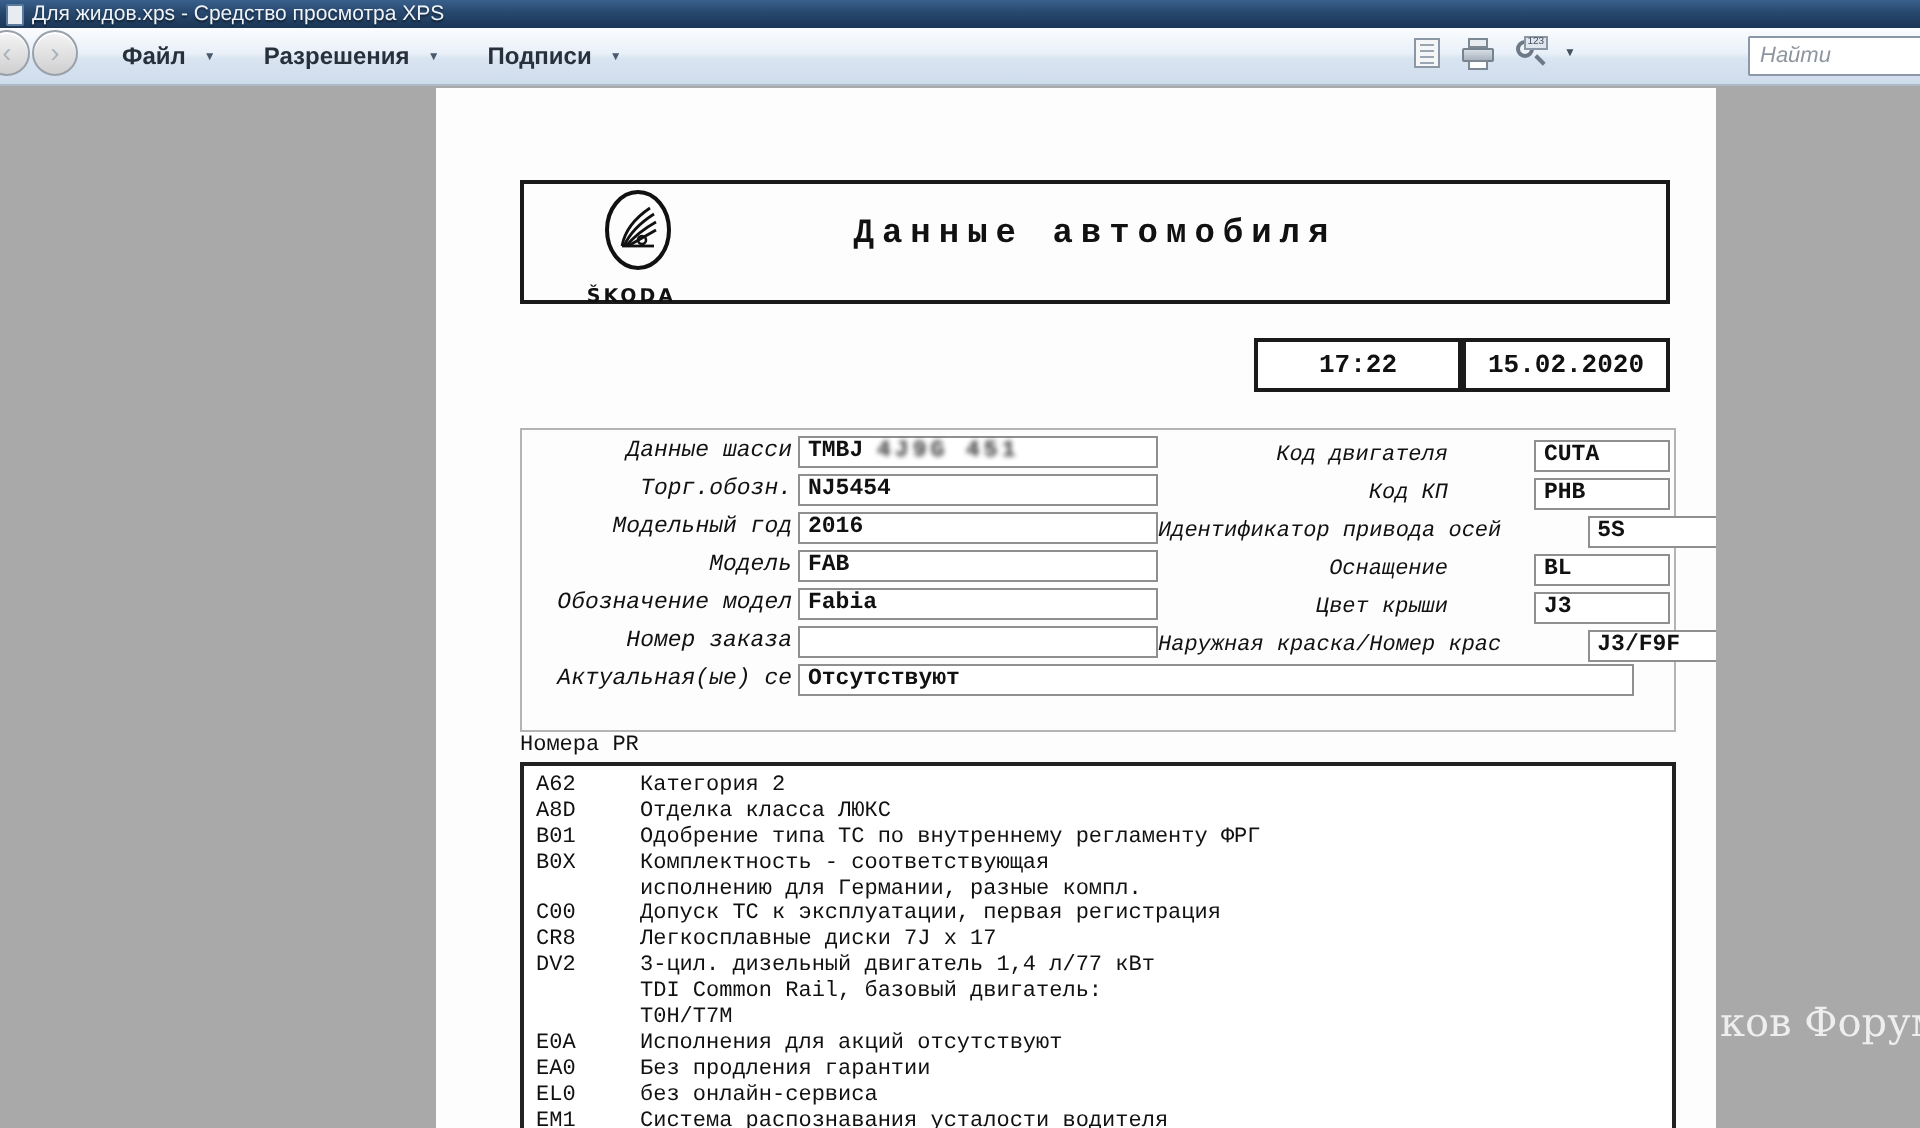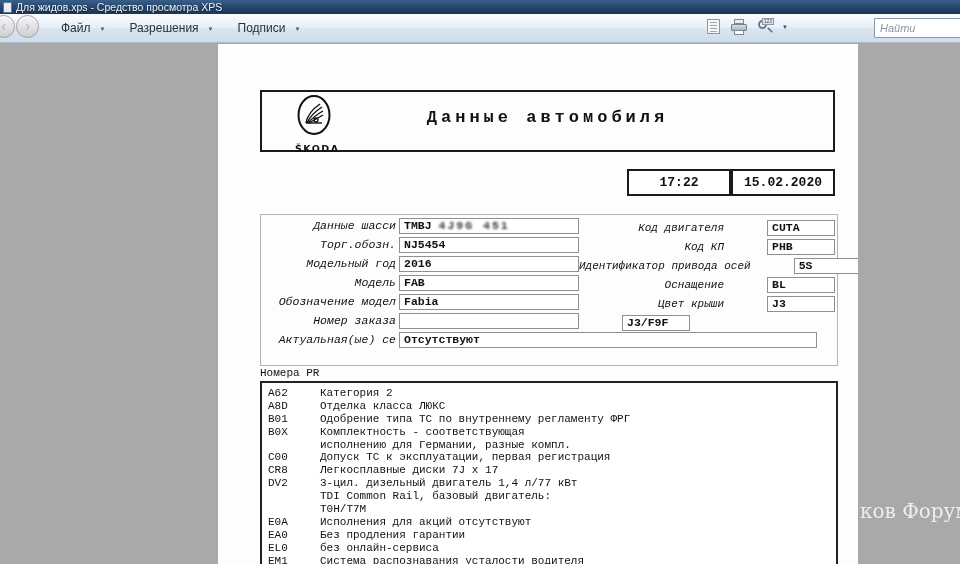--- a/index.html
+++ b/index.html
@@ -19,21 +19,21 @@
   
   .toolbar { position:absolute; left:0; top:14px; width:960px; height:29px;
     background:linear-gradient(180deg,#fafcfe 0%,#e9f0f8 45%,#d9e4f1 55%,#cfdcec 100%);
     border-bottom:1px solid #aeb9c8; }
   .navbtn { position:absolute; top:1px; width:23px; height:23px; border-radius:50%;
     background:linear-gradient(180deg,#f5f5f5,#cfcfcf); border:1px solid #98a0aa;
     box-shadow:inset 0 1px 0 #fff; color:#aab2bb; font-size:14px; line-height:20px;
     text-align:center; }
   .navbtn.back { left:-8px; }
   .navbtn.fwd  { left:16px; }
-  .menus { position:absolute; left:52px; top:0; height:28px; display:flex; align-items:center; }
+  .menus { position:absolute; left:52px; top:0; height:28px; display:flex; align-items:center;font-weight:bold; }
   .menu-item { display:flex; align-items:center; padding:3px 9px; margin-right:6px;
     border-radius:2px; color:#27313c; font-size:12px; cursor:default; }
   .menu-item .dd { font-size:6px; color:#4a5a6c; margin-left:9px; padding-top:2px; }
 
   .tool-icons { position:absolute; right:172px; top:4px; display:flex; align-items:center; gap:8px; }
   .ico { position:relative; width:18px; height:18px; }
   .ico-outline { width:13px; height:15px; background:#f4f6f8; border:1px solid #8b97a5;
     margin:1px auto; }
   .ico-outline i { display:block; height:1px; background:#9aa6b2; margin:2px 2px 0 2px; }
   .ico-print-top { position:absolute; left:4px; top:1px; width:10px; height:5px;
@@ -55,21 +55,21 @@
   .search::placeholder { font-style:italic; color:#8d959e; }
 
   
   .content { position:absolute; left:0; top:43px; width:960px; height:521px; background:#a9a9a9; }
   .page { position:absolute; left:218px; top:1px; width:640px; height:520px;
     background:#fdfdfd; overflow:hidden; }
   .docfont { font-family:"Liberation Mono","DejaVu Sans Mono",monospace; color:#111; }
 
   .hdr-box { position:absolute; left:42px; top:46px; width:575px; height:62px;
     border:2px solid #1a1a1a; }
-  .logo { position:absolute; left:33px; top:2px; width:56px; text-align:left; }
+  .logo { position:absolute; left:20px; top:2px; width:56px; text-align:right; }
   .brand { font-family:"DejaVu Sans",sans-serif; font-weight:bold; font-size:9.5px;
     letter-spacing:1.5px; color:#111; margin-top:0; }
   .doc-title { position:absolute; left:0; right:0; top:16px; text-align:center;
     font-weight:bold; font-size:17px; letter-spacing:4px; }
 
   .timebox,.datebox { position:absolute; top:125px; height:27px; border:2px solid #1a1a1a;
     font-weight:bold; font-size:13px; text-align:center; line-height:23px; background:#fff; }
   .timebox { left:409px; width:104px; }
   .datebox { left:511px; width:104px; border-left-width:2px; margin-left:2px; }
 
@@ -230,20 +230,21 @@
             </div>
             <div class="frow">
               <div class="flabel">Оснащение</div>
               <div class="fvalue">BL</div>
             </div>
             <div class="frow">
               <div class="flabel">Цвет крыши</div>
               <div class="fvalue">J3</div>
             </div>
             <div class="frow">
+              <div class="flabel">Наружная краска/Номер крас</div>
               <div class="fvalue">J3/F9F</div>
             </div>
           </div>
       </div>
 
       <div class="pr-label">Номера PR</div>
       <div class="pr-box">
         <div id="pr-rows">
             <div class="prrow">
               <span class="prcode">A62</span>

